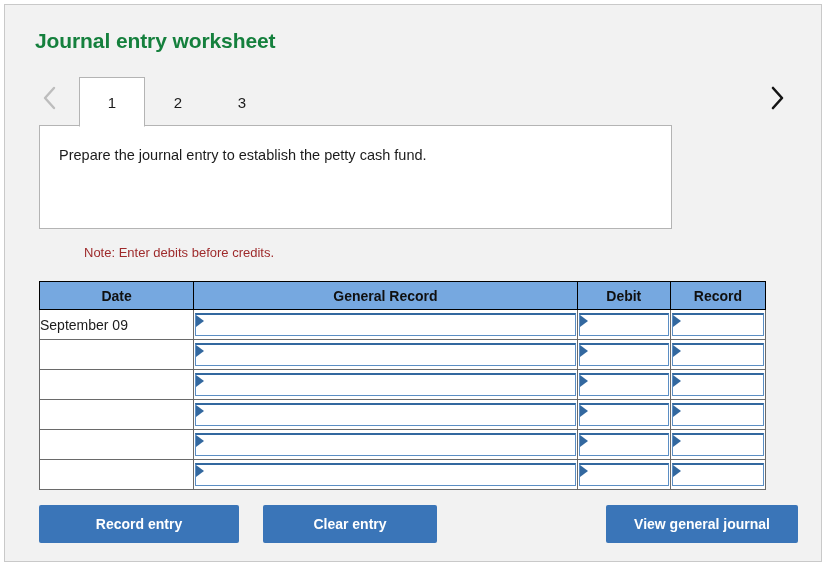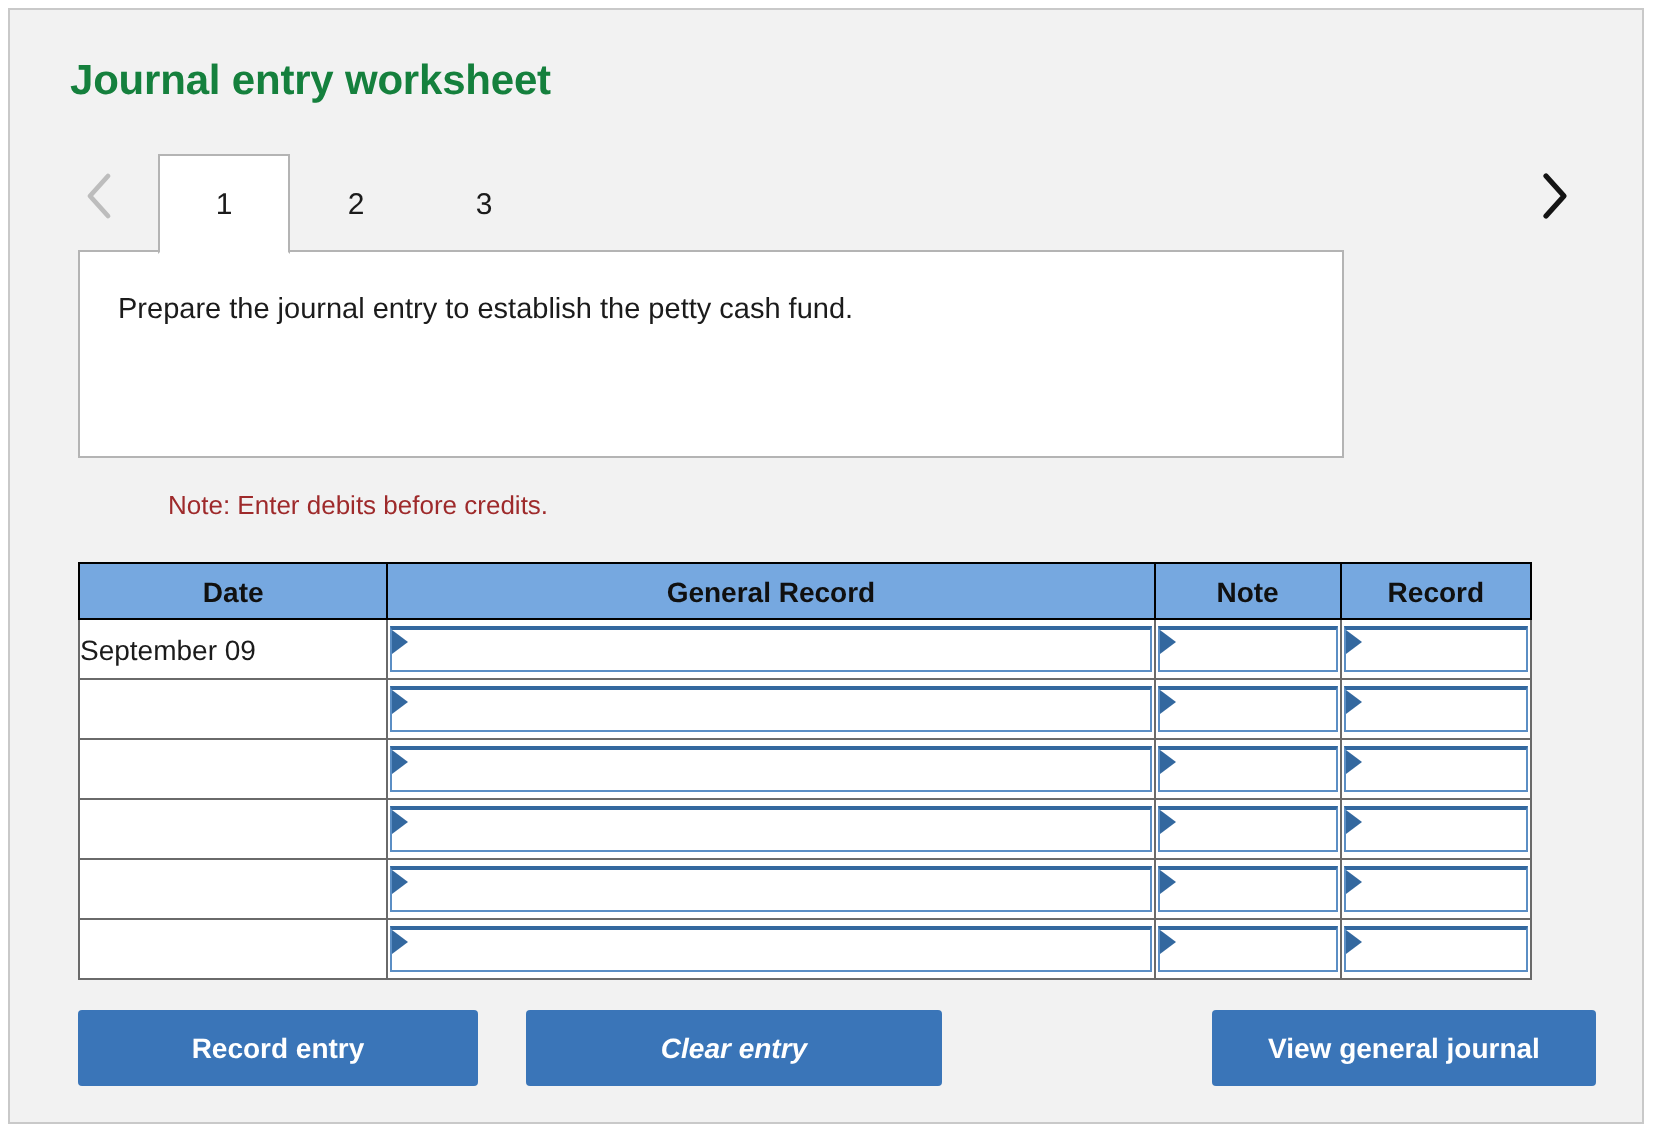--- a/index.html
+++ b/index.html
@@ -181,21 +181,21 @@
     font-weight: bold;
     border: none;
     border-radius: 2px;
     display: flex;
     align-items: center;
     justify-content: center;
     cursor: pointer;
     font-family: "Liberation Sans", sans-serif;
   }
   #btn-record { left: 34px;  top: 500px; width: 200px; }
-  #btn-clear  { left: 258px; top: 500px; width: 208px; font-style: italic; }
+  #btn-clear  { left: 258px; top: 500px; width: 174px; }
   #btn-view   { left: 601px; top: 500px; width: 192px; }
 </style>
 </head>
 <body>
 
 <div class="page">
 
   <div class="worksheet-title">Journal entry worksheet</div>
 
   <div class="tabbar">
@@ -235,21 +235,21 @@
     <colgroup>
       <col class="col-date">
       <col class="col-gj">
       <col class="col-debit">
       <col class="col-credit">
     </colgroup>
     <thead>
       <tr>
         <th>Date</th>
         <th>General Record</th>
-        <th>Note</th>
+        <th>Debit</th>
         <th>Record</th>
       </tr>
     </thead>
     <tbody>
       <tr>
         <td class="date-cell">September 09</td>
         <td class="input-cell">
           <div class="cell-input">
             <span class="marker"></span>
           </div>

